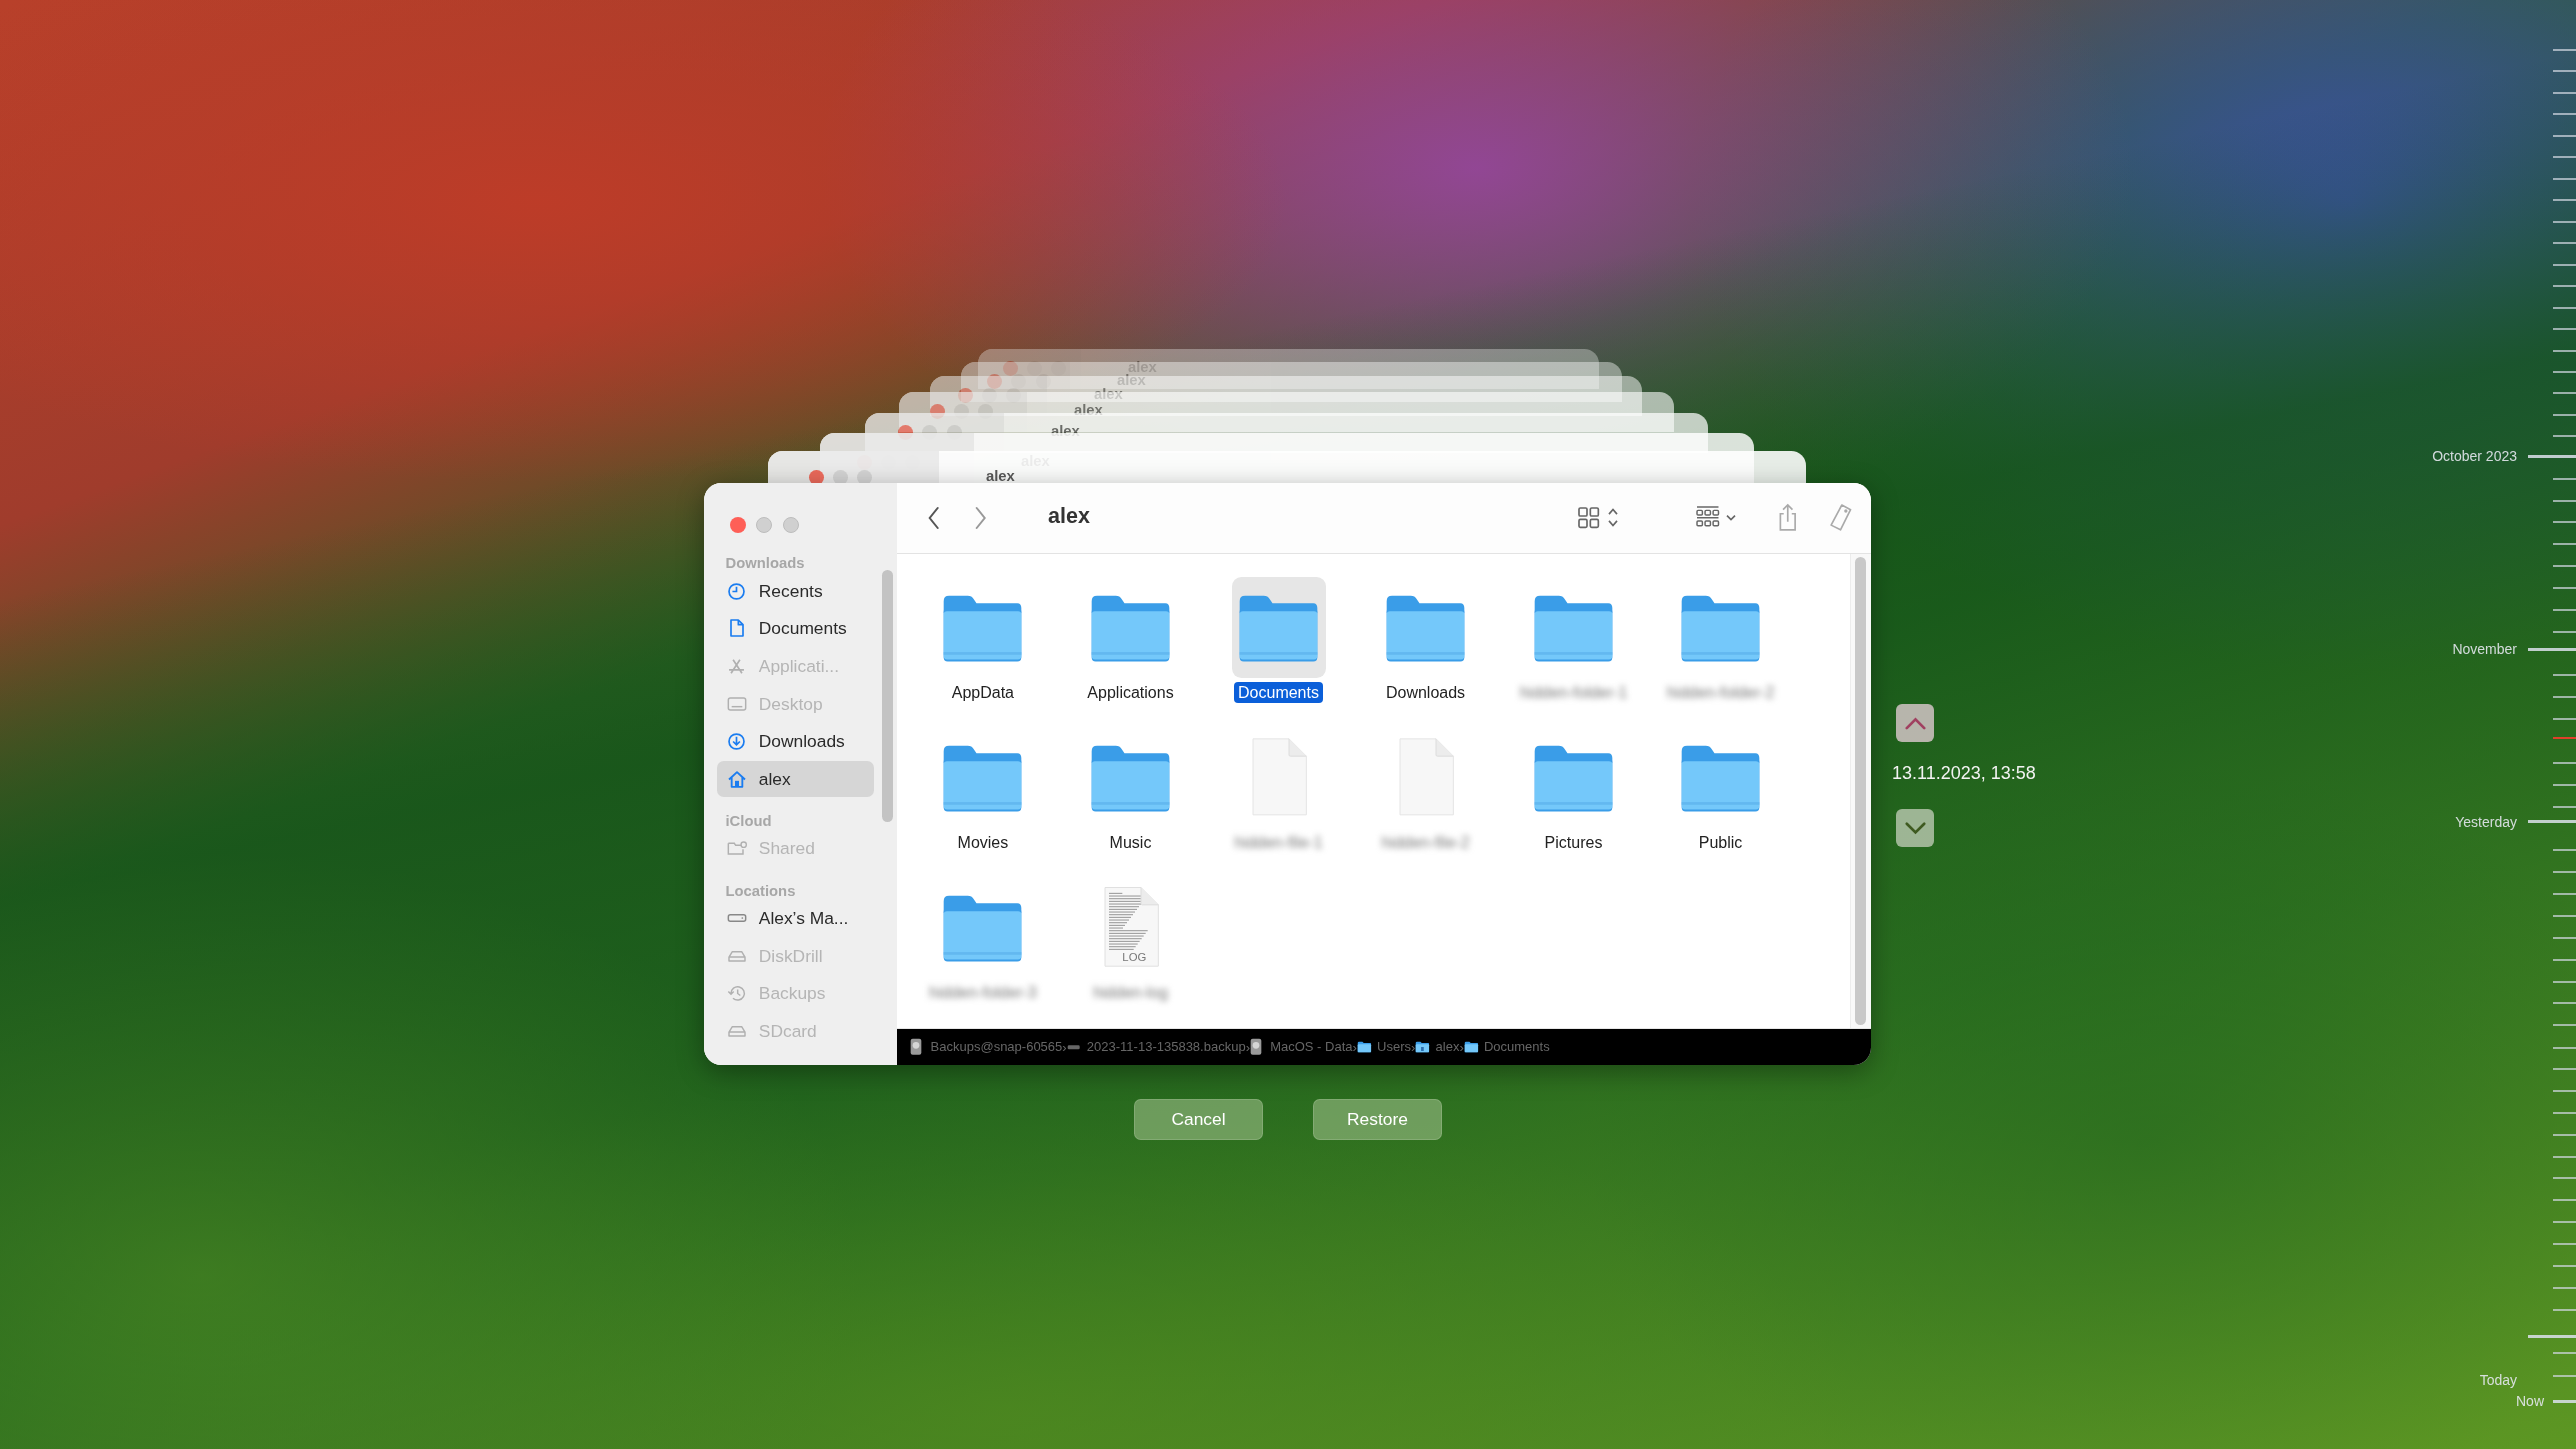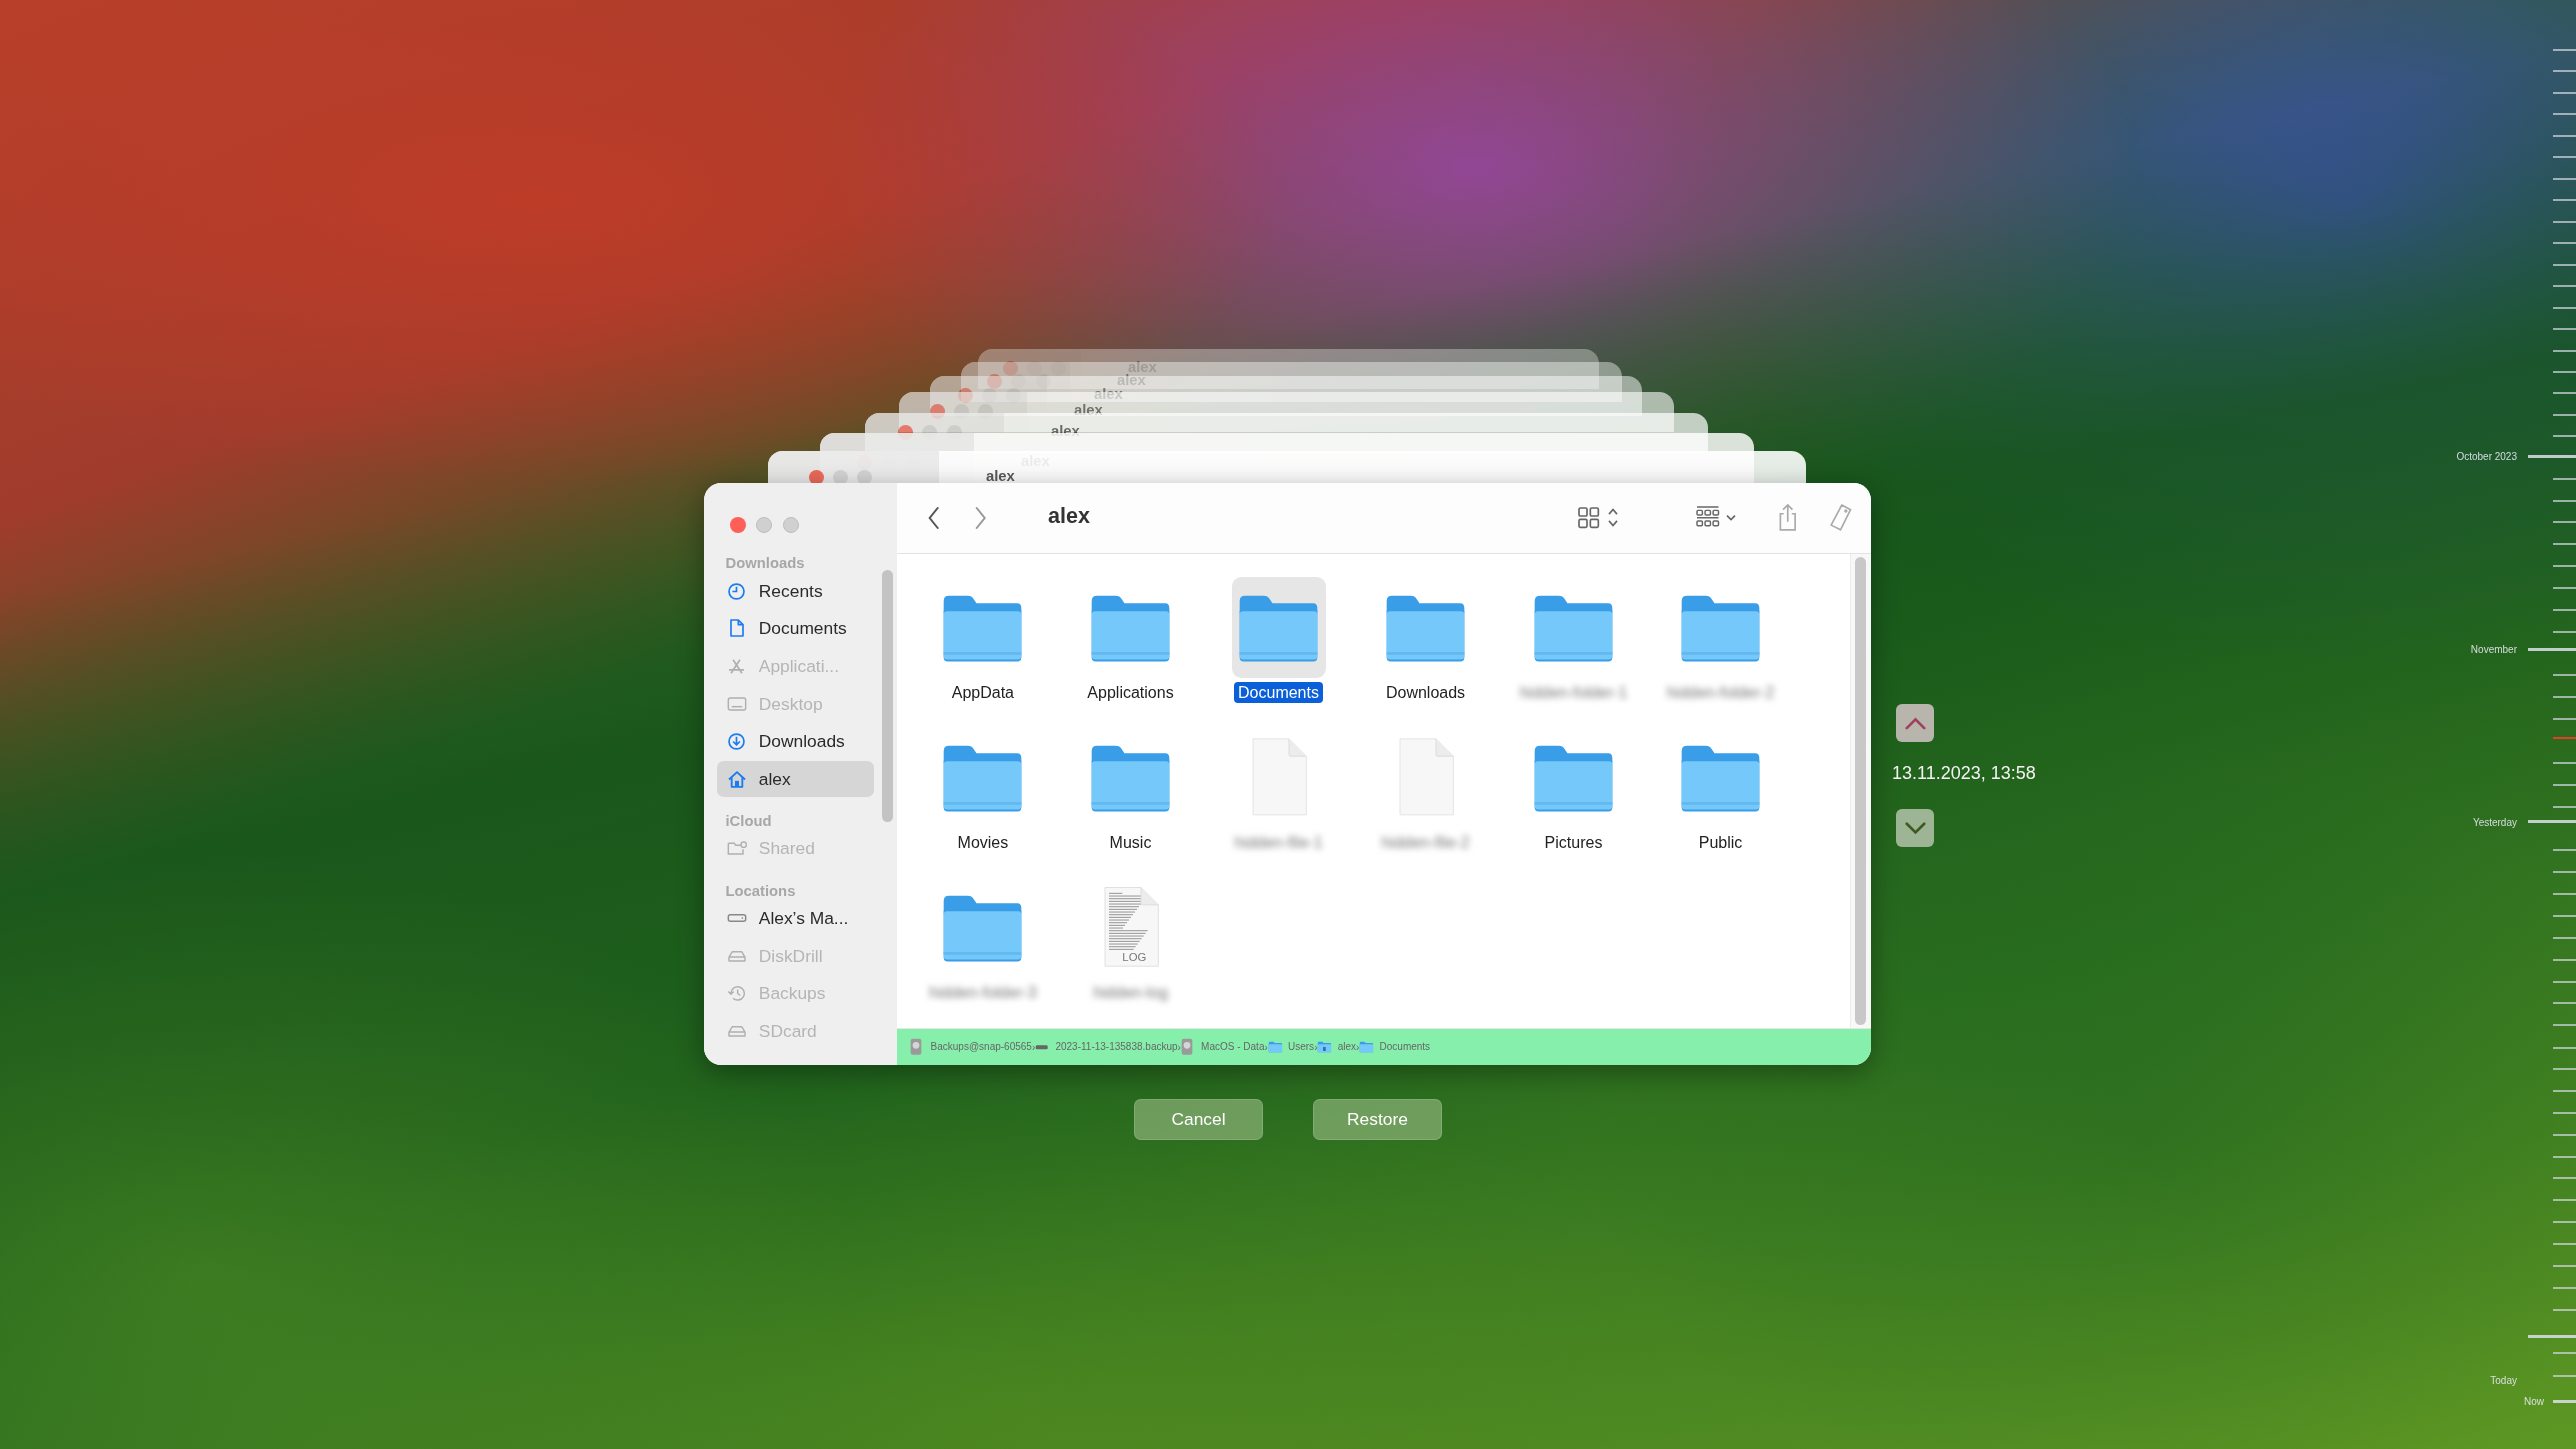--- a/index.html
+++ b/index.html
@@ -40,34 +40,34 @@
   .scroll-track{position:absolute;right:0;top:0;width:20px;bottom:0;background:#f8f8f8;border-left:0.7px solid #ececec;}
   .scroll-thumb{position:absolute;right:4.7px;top:2.7px;width:11.4px;bottom:4px;border-radius:6px;background:#c8c8c8;}
   .item{position:absolute;width:141px;height:141px;}
   .item .icon-wrap{position:absolute;left:50%;top:0;transform:translateX(-50%);width:94px;height:101px;border-radius:9.4px;display:flex;align-items:center;justify-content:center;}
   .item.selected .icon-wrap{background:#e6e6e6;}
   .item .name{position:absolute;left:0;right:0;top:107px;text-align:center;font-size:16px;color:#222;}
   .item .name span{padding:2px 4px;border-radius:4px;}
   .item.selected .name span{background:#0b5fd9;color:#fff;}
   .item .name.blur span{filter:blur(3.4px);color:#777;}
 
-  #pathbar{position:absolute;left:193px;bottom:0;right:0;height:36px;background:#86efac;border-top:1.3px solid #e6e6e6;display:flex;align-items:center;padding-left:13.4px;font-size:10px;color:#666;}
+  #pathbar{position:absolute;left:193px;bottom:0;right:0;height:36px;background:#000000;border-top:1.3px solid #e6e6e6;display:flex;align-items:center;padding-left:13.4px;font-size:13px;color:#666;}
   .crumb{display:flex;align-items:center;}
   .crumb .cic{width:14.8px;height:17.4px;margin-right:5.4px;display:flex;align-items:center;}
 
   .action-btn{position:absolute;top:1099px;width:127px;height:39px;border-radius:6.7px;background:rgba(150,185,130,0.62);color:#fff;font-size:17.4px;display:flex;align-items:center;justify-content:center;border:0.7px solid rgba(255,255,255,0.15);}
 
   .nav-arrow{position:absolute;left:1896px;width:38px;height:38px;border-radius:6px;display:flex;align-items:center;justify-content:center;}
   #snapshot-date{position:absolute;left:1892px;top:763px;font-size:18px;color:#f3f3f3;}
 
   #timeline{position:absolute;left:2388px;top:0;width:188px;height:1449px;}
   .tick{position:absolute;right:0;height:2px;background:rgba(210,215,225,0.7);}
   .tick.major{height:3.4px;background:rgba(220,225,235,0.85);}
   .tick.current{background:#e0402a;}
-  .tl-label{position:absolute;right:59px;font-size:10px;color:rgba(230,232,240,0.9);transform:translateY(-50%);}
+  .tl-label{position:absolute;right:59px;font-size:14px;color:rgba(230,232,240,0.9);transform:translateY(-50%);}
 </style>
 </head>
 <body>
 
 <div class="bg-band"></div>
 
 <div id="stack">
     <div class="stack-win" style="left: 978px; top: 349px; width: 621px; height: 40px; opacity: 0.35;">
       <div class="sw-side" style="width:103px"></div>
       <div class="tl" style="left:25px;top:12px;background:#f06a5c"></div>

